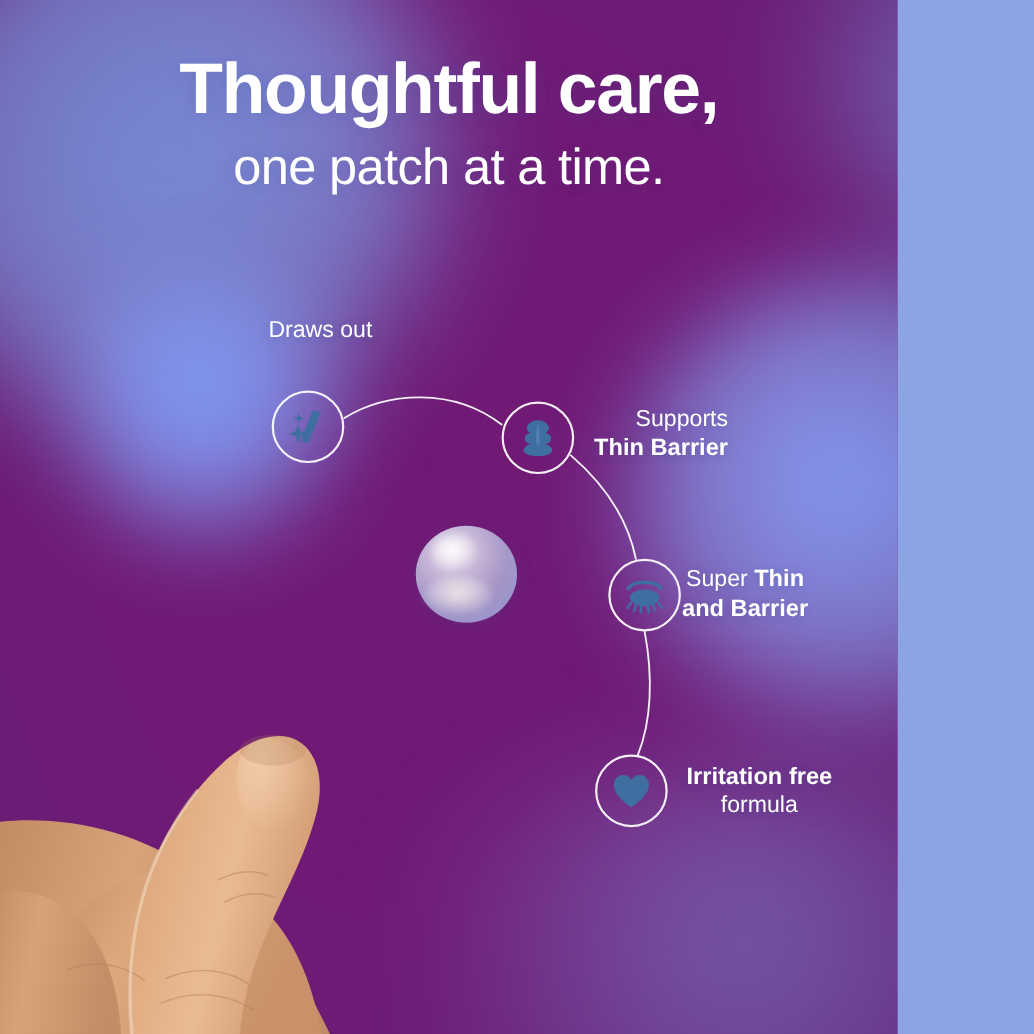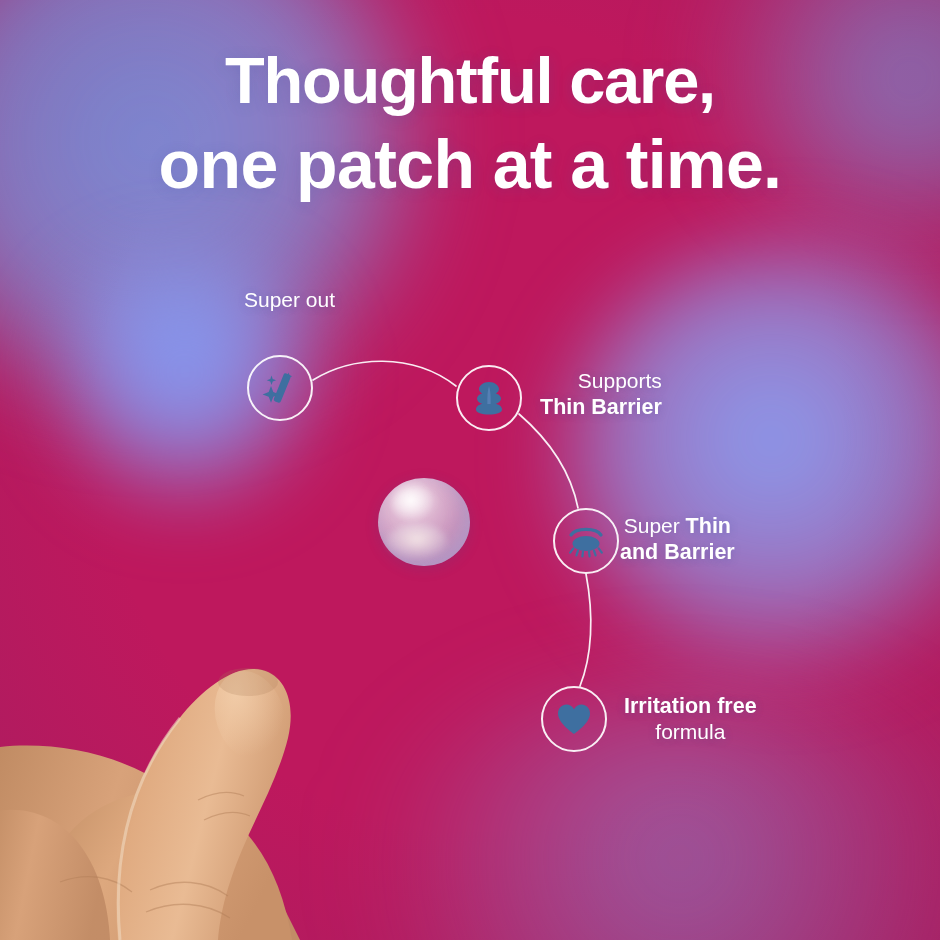--- a/index.html
+++ b/index.html
@@ -1,21 +1,21 @@
 <!DOCTYPE html>
 <html><head>
 <meta charset="utf-8">
 <style>
   html,body{margin:0;padding:0;}
   body{
     width:940px;height:940px;overflow:hidden;
     font-family:"Liberation Sans","DejaVu Sans",sans-serif;
     background:#8ca4e4;
   }
-  #stage{position:relative;width:940px;height:940px;overflow:hidden;background:#be185d;}
+  #stage{position:relative;width:816px;height:940px;overflow:hidden;background:#701a75;}
 
   
   .bg-layer{position:absolute;inset:0;overflow:hidden;}
   .blob{position:absolute;border-radius:50%;}
   .blob-tl{
     left:-170px;top:-130px;width:640px;height:540px;
     background:radial-gradient(circle at 50% 50%, rgba(120,145,220,.95) 0%, rgba(126,150,222,.75) 45%, rgba(140,164,228,0) 72%);
     filter:blur(42px);
   }
   .blob-glow{
@@ -44,21 +44,21 @@
   }
 
   
   .headline{position:absolute;left:0;right:0;top:48px;text-align:center;}
   .headline .l1{
     display:block;color:#ffffff;font-size:65px;font-weight:700;
     letter-spacing:-1.2px;line-height:1.02;
     text-shadow:0 2px 14px rgba(60,85,160,.22);
   }
   .headline .l2{
-    display:block;color:#ffffff;font-size:68px;font-weight:700;
+    display:block;color:#ffffff;font-size:46px;font-weight:400;
     letter-spacing:-0.6px;line-height:1.18;margin-top:10px;
     text-shadow:0 2px 14px rgba(60,85,160,.18);
   }
 
   
   .connectors{position:absolute;left:0;top:0;width:940px;height:940px;pointer-events:none;}
 
   
   .node{position:absolute;width:66px;height:66px;border-radius:50%;
         border:2px solid rgba(255,255,255,.92);
@@ -162,21 +162,21 @@
     </svg>
   </div>
 
   <div class="node n4">
     <svg width="38" height="38" viewBox="0 0 38 38">
       <path d="M19 34 C19 34 3 23.6 3 13.6 C3 8.3 7 4.6 11.4 4.6 C14.6 4.6 17.4 6.5 19 9.2 C20.6 6.5 23.4 4.6 26.6 4.6 C31 4.6 35 8.3 35 13.6 C35 23.6 19 34 19 34 Z" fill="#3e6fa0"></path>
     </svg>
   </div>
 
   <div class="label lb1">
-    <span class="ln reg">Super out</span>
+    <span class="ln reg">Draws out</span>
   </div>
 
   <div class="label lb2">
     <span class="ln reg">Supports</span>
     <span class="ln bold">Thin Barrier</span>
   </div>
 
   <div class="label lb3">
     <span class="ln"><span class="reg">Super </span><span class="bold">Thin</span></span>
     <span class="ln bold">and Barrier</span>

